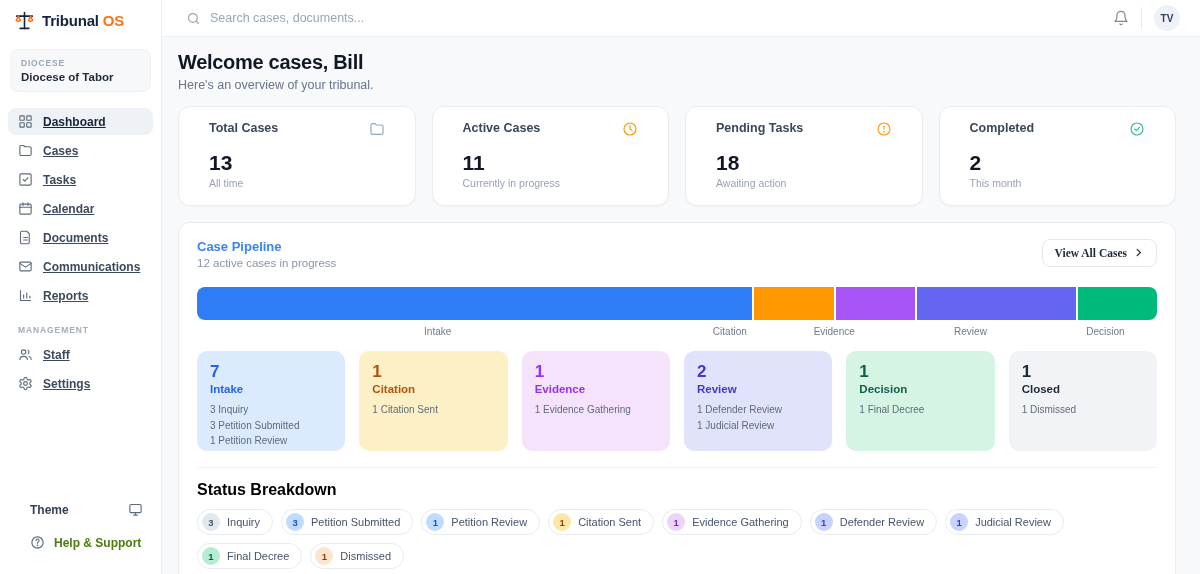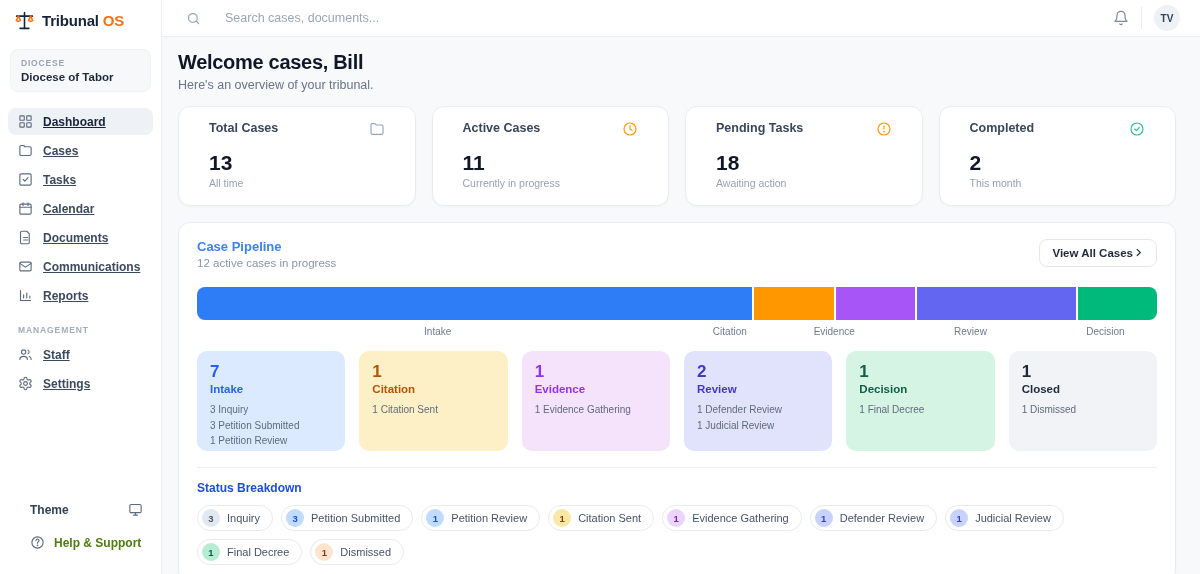--- a/index.html
+++ b/index.html
@@ -21,21 +21,21 @@
   .nav-item.active { background:#eef1f5; color:#16243a; }
   .section-label { font-size:8.5px; font-weight:700; letter-spacing:0.9px; color:#a3adbb; padding:14px 18px 4px 18px; }
   .sidebar-bottom { margin-top:auto; padding:0 0 14px 12px; }
   .theme-row { display:flex; align-items:center; justify-content:space-between; padding:8px 18px; font-size:12px; font-weight:600; color:#334155; cursor:pointer; }
   .help-row { display:flex; align-items:center; gap:9px; padding:10px 18px; font-size:12px; font-weight:600; color:#4d7c0f; cursor:pointer; }
   .help-row .ic, .theme-row .ic { color:#5d6b7e; }
 
   
   .main { flex:1; display:flex; flex-direction:column; min-width:0; }
   .topbar { height:37px; background:#fff; border-bottom:1px solid #eceff3; display:flex; align-items:center; padding:0 20px 0 24px; gap:10px; }
-  .search-wrap { display:flex; align-items:center; gap:24px; flex:1; color:#9aa6b6; }
+  .search-wrap { display:flex; align-items:center; gap:9px; flex:1; color:#9aa6b6; }
   .search-input { border:none; outline:none; flex:1; font-size:12.5px; font-family:inherit; color:#334155; background:transparent; }
   .search-input::placeholder { color:#9aa6b6; }
   .topbar-right { display:flex; align-items:center; gap:12px; }
   .bell { color:#7c8798; cursor:pointer; }
   .vdiv { width:1px; height:22px; background:#e7eaee; }
   .avatar { width:26px; height:26px; border-radius:50%; background:#eef1f5; color:#33415c; font-size:10px; font-weight:700; display:flex; align-items:center; justify-content:center; cursor:pointer; }
 
   .content { flex:1; overflow:hidden; padding:14px 24px 0 16px; }
   .welcome-title { font-size:20px; font-weight:800; color:#101828; letter-spacing:-0.3px; }
   .welcome-sub { font-size:12.5px; color:#67748a; margin-top:4px; }
@@ -45,35 +45,35 @@
   .stat-card { padding:14px 30px; height:100px; cursor:pointer; }
   .stat-head { display:flex; align-items:flex-start; justify-content:space-between; }
   .stat-label { font-size:12.5px; font-weight:600; color:#3a4759; }
   .stat-value { font-size:21px; font-weight:800; color:#101828; margin-top:14px; }
   .stat-sub { font-size:10.5px; color:#98a2b3; margin-top:2px; }
 
   .pipeline-card { margin-top:16px; padding:16px 18px 16px 18px; }
   .pipe-head { display:flex; align-items:flex-start; justify-content:space-between; }
   .pipe-title { font-size:13px; font-weight:700; color:#3b82f6; }
   .pipe-sub { font-size:11.5px; color:#8a96a8; margin-top:3px; }
-  .viewall-btn { display:flex; border:1px solid #e4e8ee; background:#fff; border-radius:8px; padding:7px 12px; font-size:11.5px; font-weight:700; color:#1f2937; cursor:pointer; font-family:Liberation Sans, sans-serif; }
+  .viewall-btn { display:flex; gap:6px; border:1px solid #e4e8ee; background:#fff; border-radius:8px; padding:7px 12px; font-size:11.5px; font-weight:700; color:#1f2937; cursor:pointer; font-family:Liberation Serif, serif; }
   .bar { display:flex; gap:2px; height:33px; margin-top:18px; }
   .bar .seg { cursor:pointer; }
   .bar .seg:first-child { border-radius:8px 0 0 8px; }
   .bar .seg:last-child { border-radius:0 8px 8px 0; }
   .bar-labels { display:flex; gap:2px; margin-top:6px; }
   .bar-labels .lbl { font-size:10px; color:#6e7a8c; text-align:center; }
   .stages { display:grid; grid-template-columns:repeat(6,1fr); gap:14px; margin-top:14px; }
   .stage-card { border-radius:10px; padding:11px 13px; height:100px; cursor:pointer; }
   .stage-count { font-size:17px; font-weight:800; }
   .stage-label { font-size:11.5px; font-weight:700; margin-top:1px; }
   .stage-lines { margin-top:7px; }
   .stage-line { font-size:10px; color:#5f6b7d; line-height:1.55; }
   .breakdown { border-top:1px solid #eef1f4; margin-top:16px; padding-top:13px; }
-  .breakdown-title { font-size:12px; font-weight:700; color:#1d4ed8; }
+  .breakdown-title { font-size:16px; font-weight:700; color:#000000; }
   .badges { display:flex; flex-wrap:wrap; gap:8px; margin-top:10px; }
   .badge { display:flex; align-items:center; gap:7px; border:1px solid #e7ebf0; border-radius:999px; padding:3px 12px 3px 4px; background:#fff; cursor:pointer; }
   .badge .dot { width:18px; height:18px; border-radius:50%; display:flex; align-items:center; justify-content:center; font-size:9.5px; font-weight:700; }
   .badge .blabel { font-size:11px; font-weight:500; color:#45536a; }
 </style>
 </head>
 <body>
 
 <aside class="sidebar">
   <div class="logo-row">

